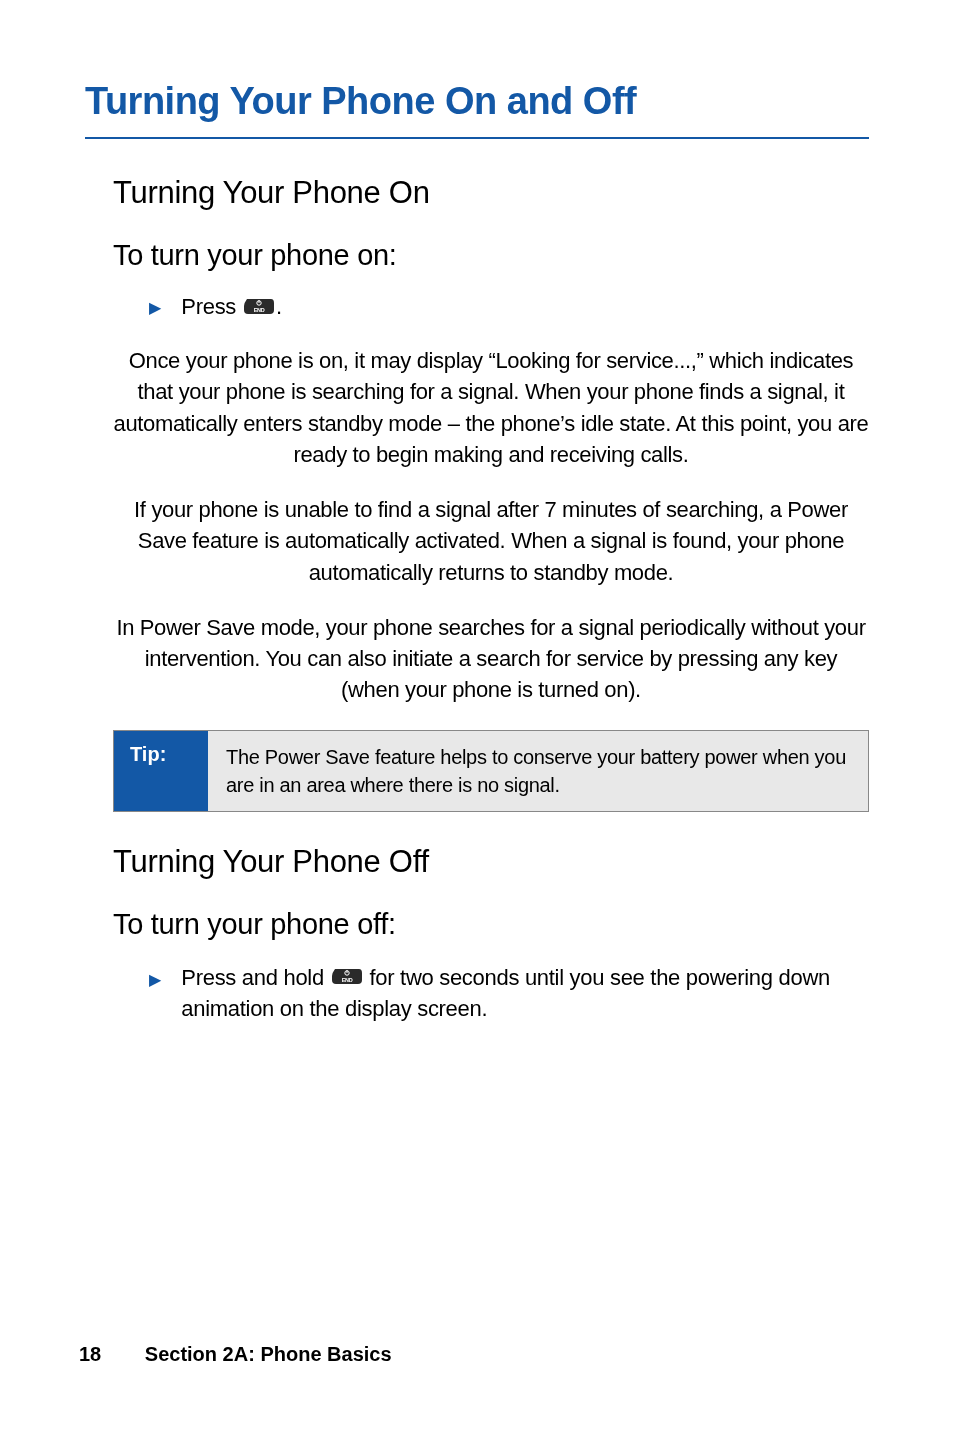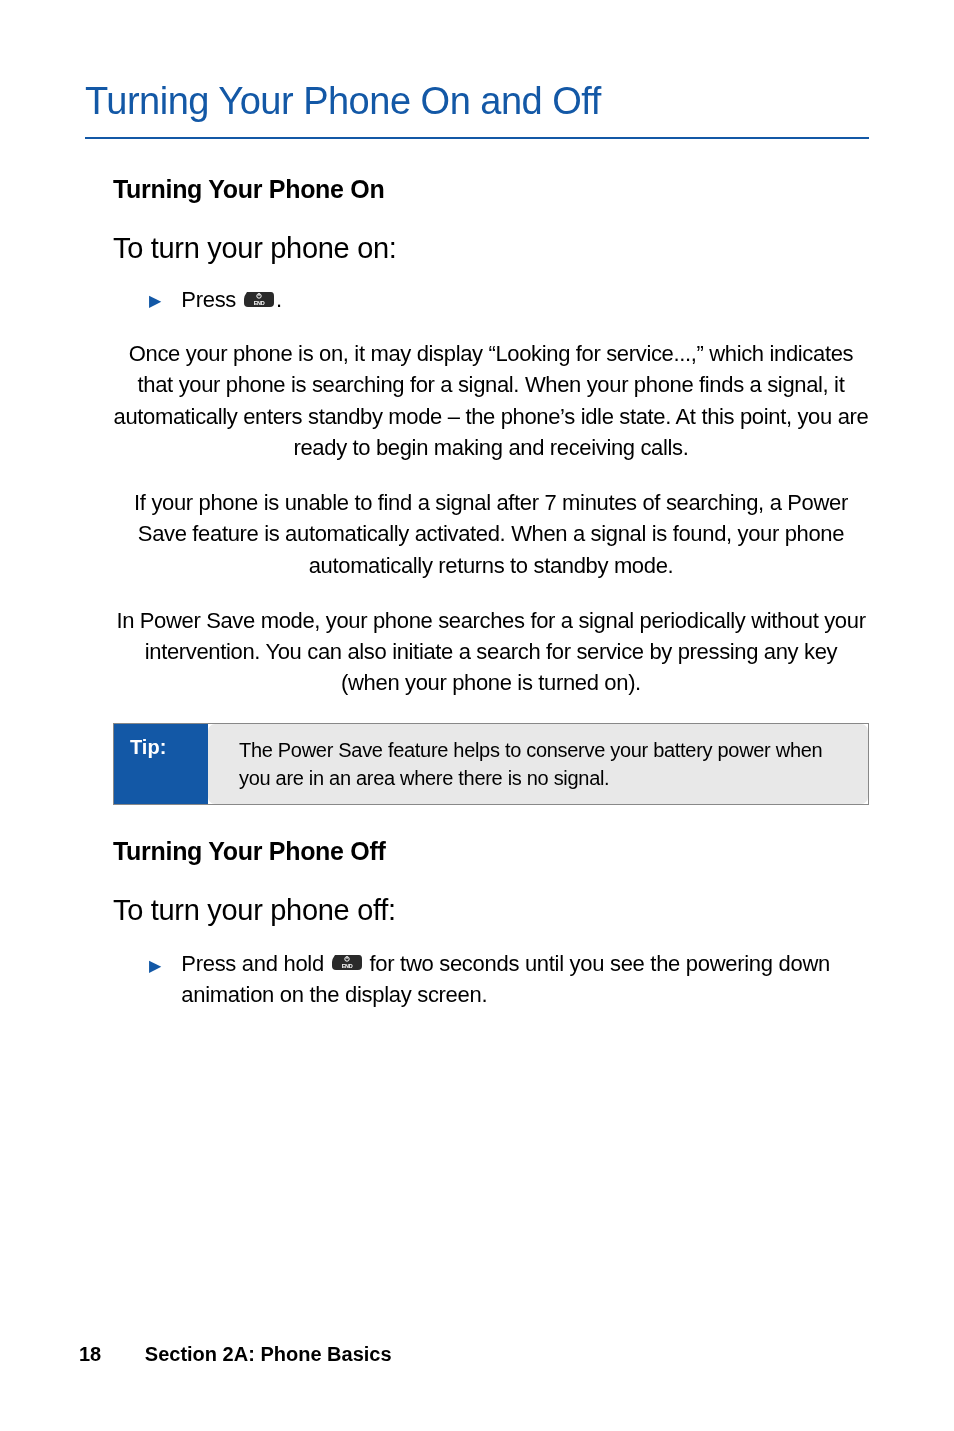--- a/index.html
+++ b/index.html
@@ -12,32 +12,32 @@
       height: 1431px;
       background: #ffffff;
       font-family: "Helvetica Neue", Helvetica, Arial, sans-serif;
       color: #000000;
       position: relative;
       padding: 80px 85px 0 85px;
     }
     .page-title {
       color: #1358a6;
       font-size: 38px;
-      font-weight: 400;
+      font-weight: 700;
       letter-spacing: -0.5px;
       padding-bottom: 14px;
       border-bottom: 2px solid #1358a6;
       margin-bottom: 36px;
     }
     .content-wrap {
       padding-left: 28px;
     }
     .section-heading {
-      font-size: 25px;
-      font-weight: 700;
+      font-size: 31px;
+      font-weight: 400;
       margin-bottom: 28px;
       letter-spacing: -0.3px;
     }
     .sub-heading {
       font-size: 29px;
       font-weight: 400;
       margin-bottom: 22px;
       letter-spacing: -0.3px;
     }
     .step-line {
@@ -93,25 +93,24 @@
       color: #ffffff;
       font-weight: 700;
       font-size: 20px;
       padding: 12px 16px 12px 16px;
       width: 94px;
       flex-shrink: 0;
     }
     .tip-text {
       background: #e8e8e8;
       font-size: 20px;
-      padding: 12px 31px;
+      padding: 12px 18px;
       line-height: 1.4;
       flex: 1;
       letter-spacing: -0.3px;
-      border-radius: 7px;
     }
     .footer {
       position: absolute;
       bottom: 65px;
       left: 79px;
       font-size: 20px;
       font-weight: 700;
     }
     .page-num {
       margin-right: 38px;

